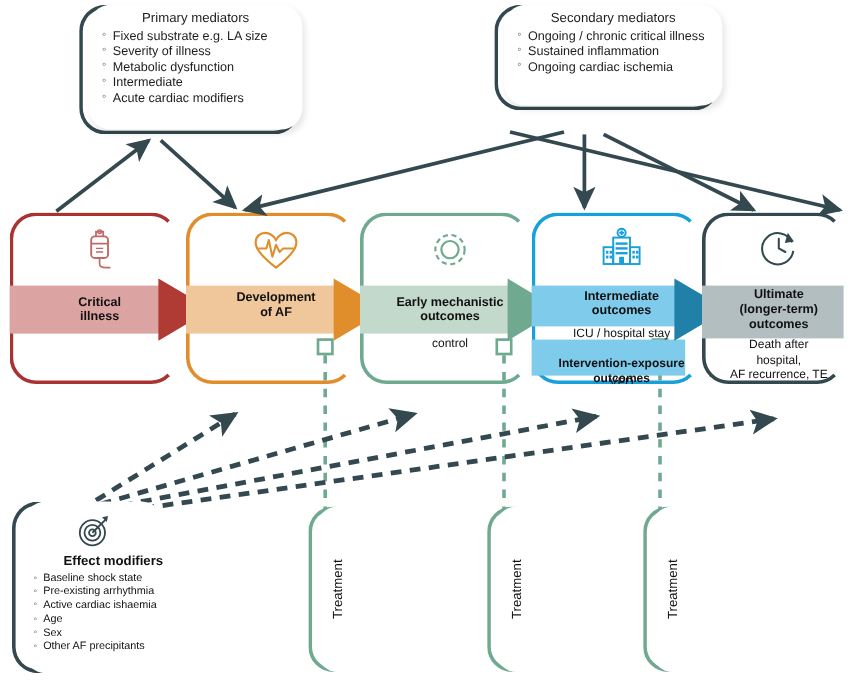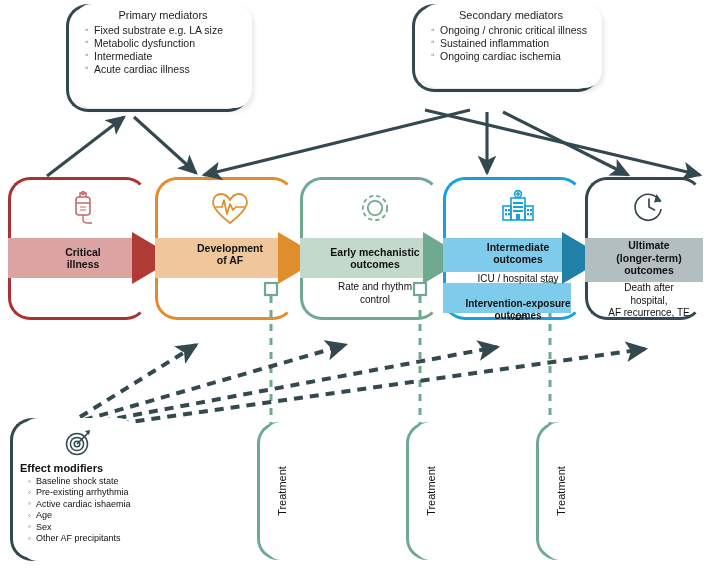--- a/index.html
+++ b/index.html
@@ -77,21 +77,21 @@
   }
 
   
   .treat-label{
     position:absolute;left:50%;top:50%;
     transform:translate(-50%,-50%) rotate(-90deg);
     font-size:11px;color:#111;white-space:nowrap;
   }
 
   .eff-title{
-    text-align:left;font-size:11px;font-weight:bold;color:#111;
+    text-align:right;font-size:11px;font-weight:bold;color:#111;
     margin:0 0 2px 0;
   }
   .eff-list{margin:0;padding:0 4px 0 8px;list-style:none;}
   .eff-list li{
     font-size:9px;color:#111;line-height:11.4px;
     padding-left:8px;position:relative;
   }
   .eff-list li:before{
     content:"\25E6";position:absolute;left:0;top:-0.5px;font-size:8.5px;color:#3c4f58;
   }
@@ -137,23 +137,24 @@
       <path d="M86,424 L497,347"></path>
       <path d="M88,428 L645,349"></path>
     </g>
   </svg>
 
   <div class="rail" style="left:66px;top:4px;width:184px;height:108px;border-color:#33484F;"></div>
   <div class="inner" style="left:74px;top:4px;width:178px;height:104px;box-shadow:2px 3px 5px rgba(0,0,0,0.10);">
     <div class="bubble-title">Primary mediators</div>
     <ul class="bubble-list">
       <li>Fixed substrate e.g. LA size</li>
+      <li>Severity of illness</li>
       <li>Metabolic dysfunction</li>
       <li>Intermediate</li>
-      <li>Acute cardiac illness</li>
+      <li>Acute cardiac modifiers</li>
     </ul>
   </div>
 
   <div class="rail" style="left:412px;top:4px;width:188px;height:88px;border-color:#33484F;"></div>
   <div class="inner" style="left:420px;top:4px;width:182px;height:84px;box-shadow:2px 3px 5px rgba(0,0,0,0.10);">
     <div class="bubble-title">Secondary mediators</div>
     <ul class="bubble-list">
       <li>Ongoing / chronic critical illness</li>
       <li>Sustained inflammation</li>
       <li>Ongoing cardiac ischemia</li>
@@ -227,21 +228,20 @@
         </g>
       </svg>
     </div>
     <div class="band" style="top:61px;height:40px;background:transparent;">
       <div>
         <div>Early mechanistic</div>
         <div>outcomes</div>
       </div>
     </div>
     <div class="subtext" style="top:104px;">
-      <div>Rate and rhythm</div>
       <div>control</div>
     </div>
   </div>
 
   <div class="rail" style="left:443px;top:177px;width:140px;height:143px;border-color:#18A0DB;"></div>
   <div class="inner" style="left:453px;top:177px;width:130px;height:143px;z-index:6;background:transparent;">
     <div class="icon-slot" style="top:9px;height:42px;">
       <svg width="36" height="36" viewBox="0 0 36 36">
         <g stroke="#18A0DB" fill="none" stroke-width="1.6">
           <rect x="11" y="9" width="14" height="22"></rect>

